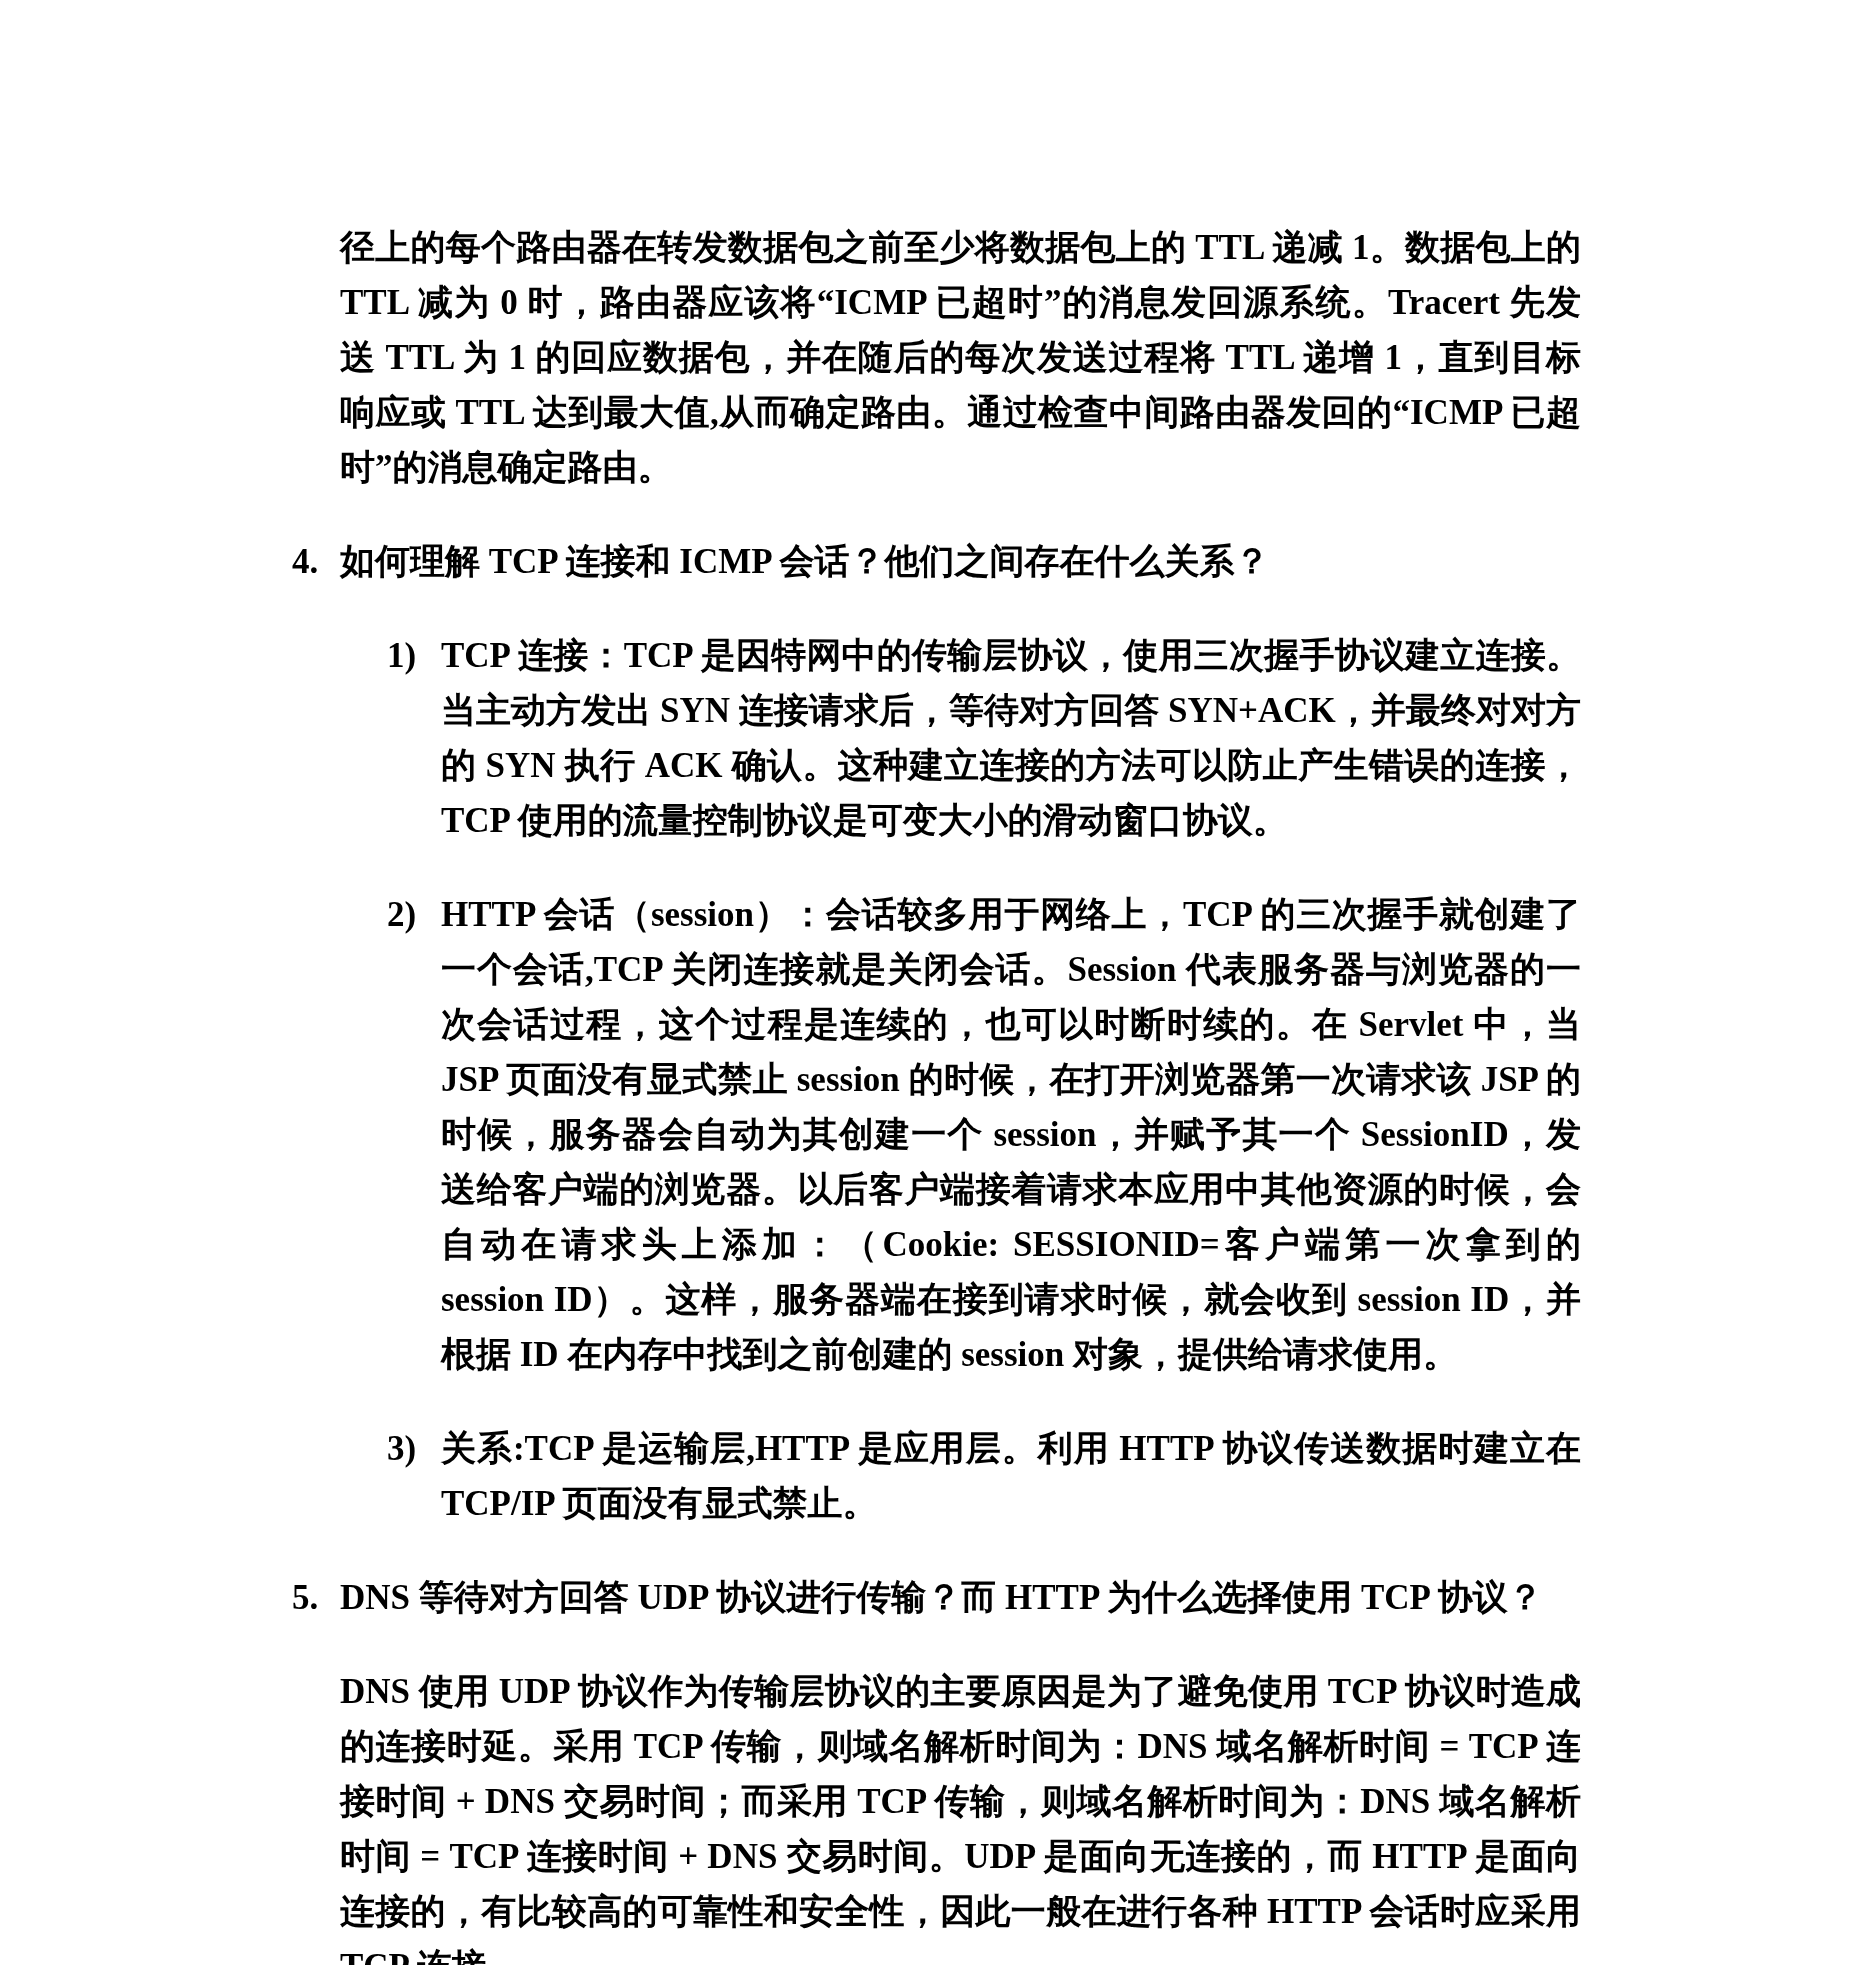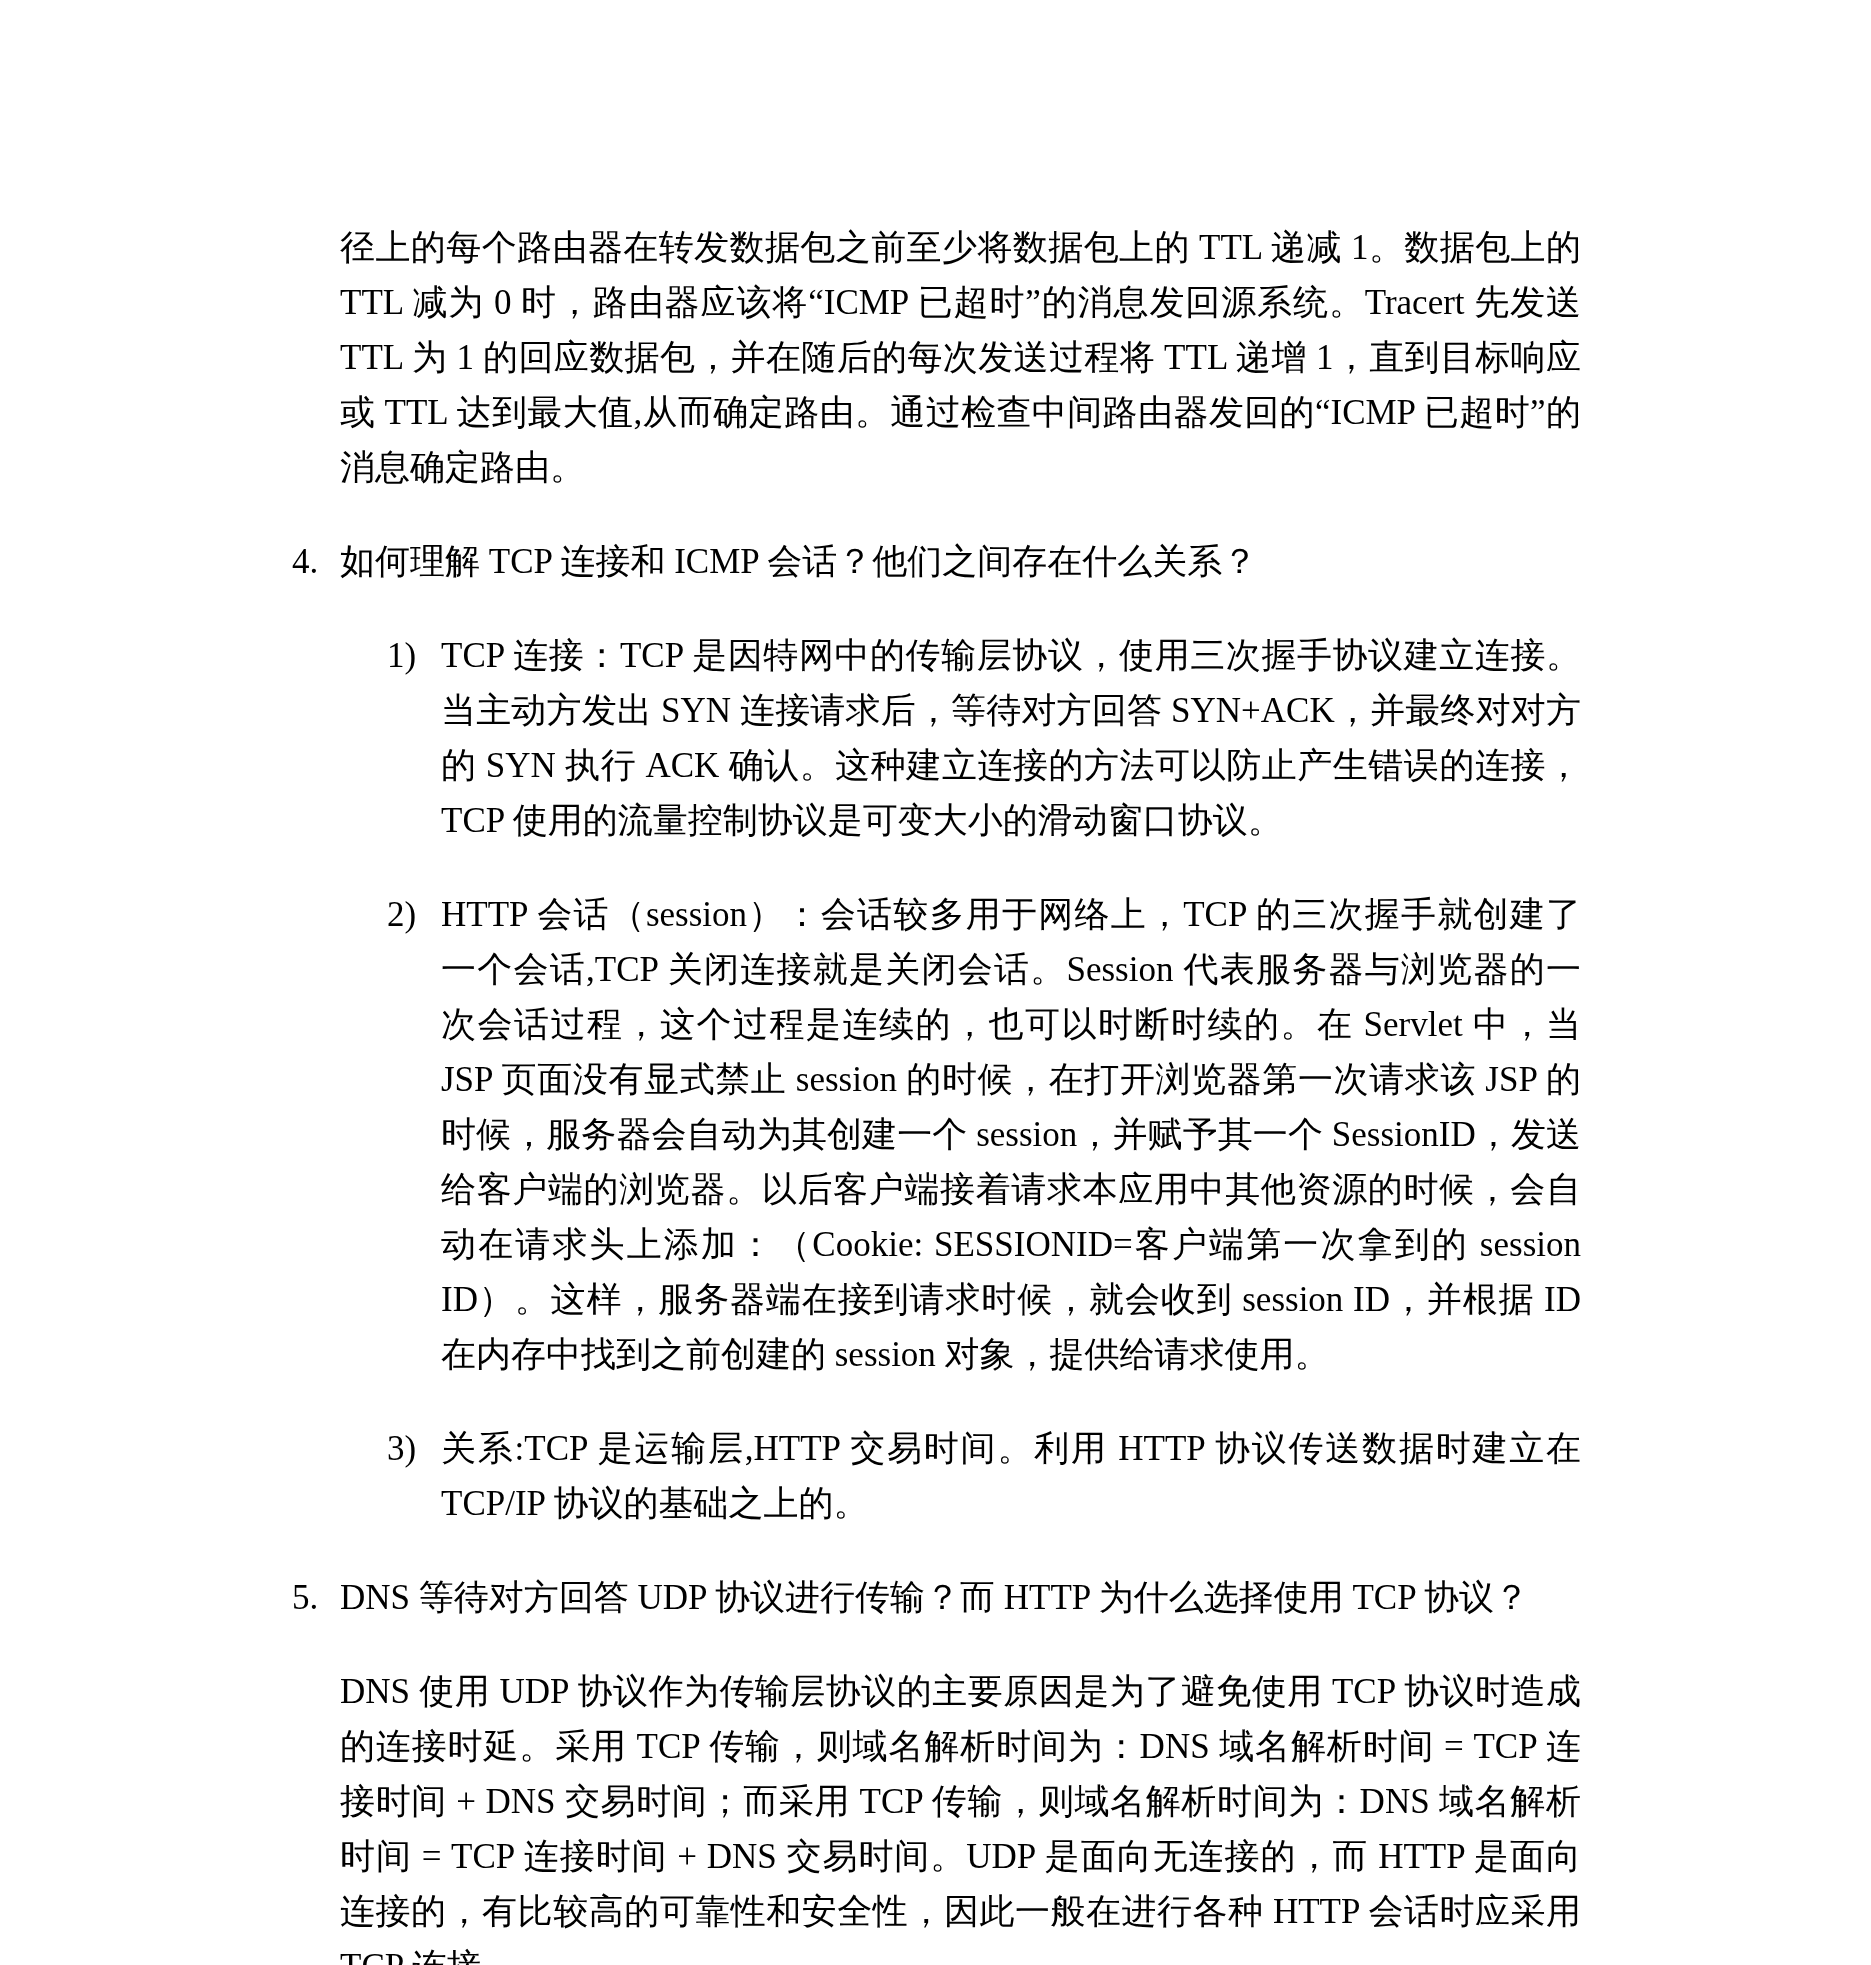--- a/index.html
+++ b/index.html
@@ -12,21 +12,21 @@
     font-size: 35px;
     line-height: 55px;
     color: #000000;
   }
   .page {
     position: absolute;
     inset: 0;
     padding: 220px 291px 0 292px;
     background: #ffffff;
   }
-  .block { margin-bottom: 39px; }
+  .block { margin-bottom: 39px; font-weight: bold; }
   .justify { text-align: justify; }
   .indent { margin-left: 48px; }
 
   .li { display: flex; align-items: flex-start; }
   .li > .num { flex: 0 0 48px; }
   .li > .body { flex: 1 1 auto; }
 
   .li2 { display: flex; align-items: flex-start; margin-left: 95px; }
   .li2 > .num { flex: 0 0 54px; }
   .li2 > .body { flex: 1 1 auto; }
@@ -48,21 +48,21 @@
     <span class="body justify">TCP 连接：TCP 是因特网中的传输层协议，使用三次握手协议建立连接。当主动方发出 SYN 连接请求后，等待对方回答 SYN+ACK，并最终对对方的 SYN 执行 ACK 确认。这种建立连接的方法可以防止产生错误的连接，TCP 使用的流量控制协议是可变大小的滑动窗口协议。</span>
   </div>
 
   <div class="block li2">
     <span class="num">2)</span>
     <span class="body justify">HTTP 会话（session）：会话较多用于网络上，TCP 的三次握手就创建了一个会话,TCP 关闭连接就是关闭会话。Session 代表服务器与浏览器的一次会话过程，这个过程是连续的，也可以时断时续的。在 Servlet 中，当 JSP 页面没有显式禁止 session 的时候，在打开浏览器第一次请求该 JSP 的时候，服务器会自动为其创建一个 session，并赋予其一个 SessionID，发送给客户端的浏览器。以后客户端接着请求本应用中其他资源的时候，会自动在请求头上添加：（Cookie: SESSIONID=客户端第一次拿到的 session ID）。这样，服务器端在接到请求时候，就会收到 session ID，并根据 ID 在内存中找到之前创建的 session 对象，提供给请求使用。</span>
   </div>
 
   <div class="block li2">
     <span class="num">3)</span>
-    <span class="body justify">关系:TCP 是运输层,HTTP 交易时间。利用 HTTP 协议传送数据时建立在 TCP/IP 协议的基础之上的。</span>
+    <span class="body justify">关系:TCP 是运输层,HTTP 是应用层。利用 HTTP 协议传送数据时建立在 TCP/IP 页面没有显式禁止。</span>
   </div>
 
   <div class="block li">
     <span class="num">5.</span>
     <span class="body">DNS 等待对方回答 UDP 协议进行传输？而 HTTP 为什么选择使用 TCP 协议？</span>
   </div>
 
   <p class="block indent justify">DNS 使用 UDP 协议作为传输层协议的主要原因是为了避免使用 TCP 协议时造成的连接时延。采用 TCP 传输，则域名解析时间为：DNS 域名解析时间 = TCP 连接时间 + DNS 交易时间；而采用 TCP 传输，则域名解析时间为：DNS 域名解析时间 = TCP 连接时间 + DNS 交易时间。UDP 是面向无连接的，而 HTTP 是面向连接的，有比较高的可靠性和安全性，因此一般在进行各种 HTTP 会话时应采用 TCP 连接。</p>
 
 </div>

